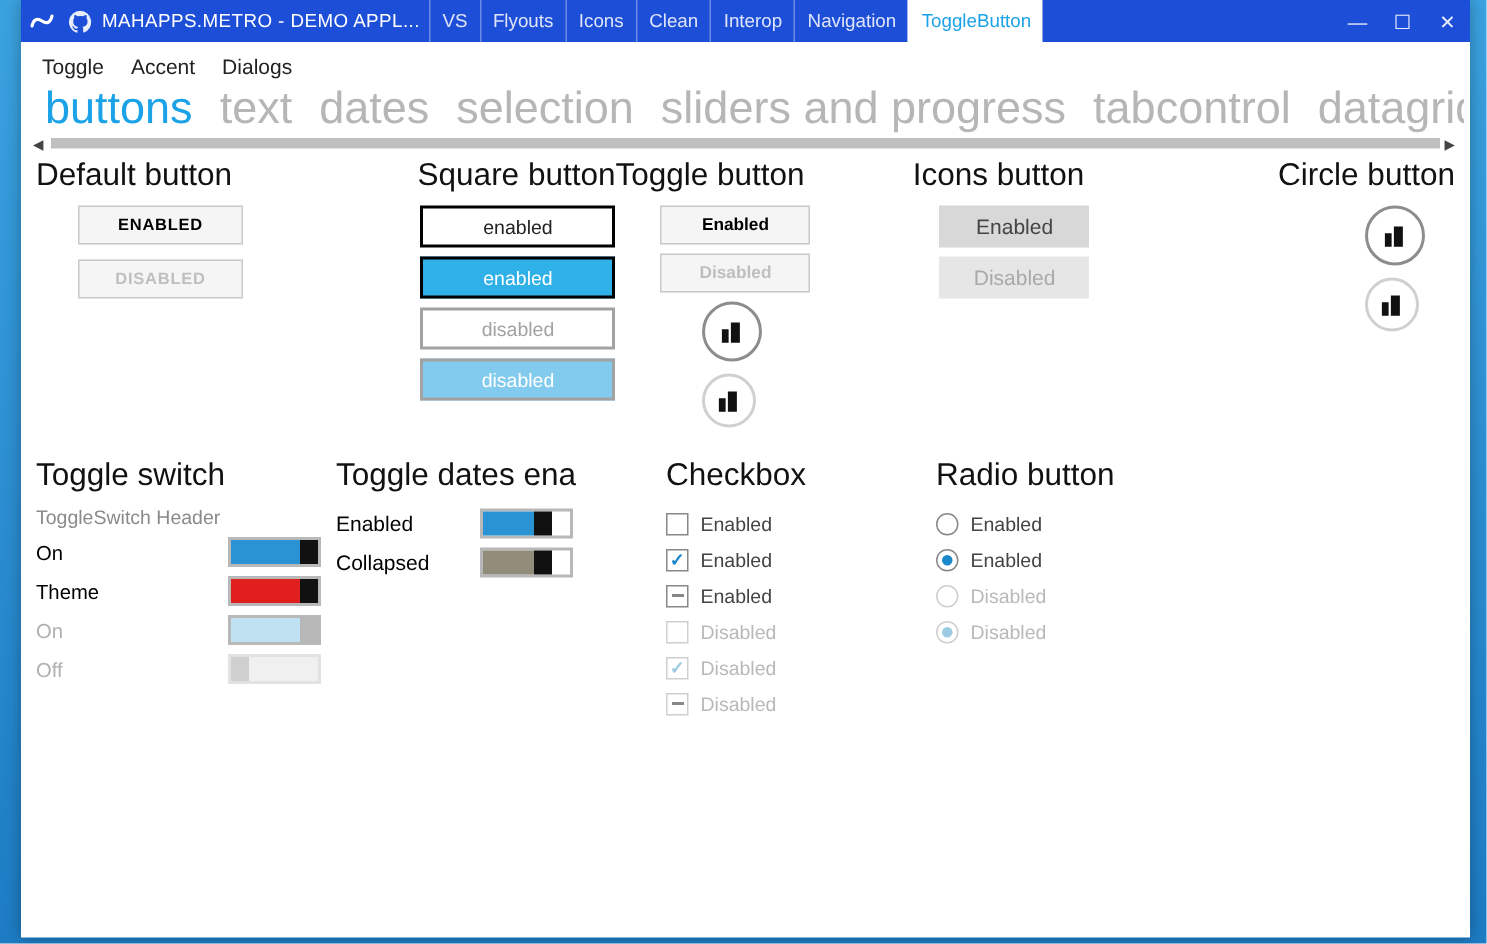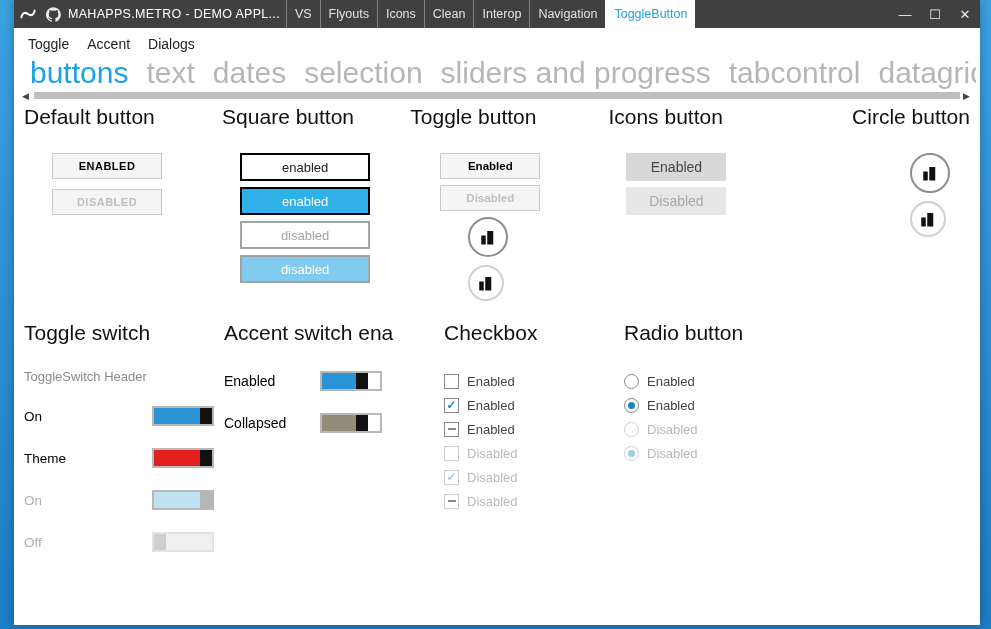--- a/index.html
+++ b/index.html
@@ -16,21 +16,21 @@
     position: absolute;
     left: 14px;
     top: 0;
     width: 966px;
     height: 625px;
     background: #fff;
     box-shadow: 0 0 10px rgba(0,0,0,.3);
   }
   .titlebar {
     height: 28px;
-    background: #404040;
+    background: #1d4ed8;
     color: #fff;
     display: flex;
     align-items: center;
     font-size: 12.5px;
     font-weight: 400;
   }
   .titlebar .logo {
     width: 28px;
     height: 28px;
     display: flex;
@@ -129,21 +129,21 @@
     flex-direction: column;
     gap: 2px;
   }
   .row {
     display: flex;
     gap: 0;
   }
   .col {
     display: flex;
     flex-direction: column;
-    gap: 18px;
+    gap: 2px;
   }
   .section-title {
     font-size: 21px;
     font-weight: 400;
     color: #111;
     margin-bottom: 6px;
     white-space: nowrap;
   }
   
   .default-btn {
@@ -197,21 +197,21 @@
     display: flex; align-items: center; justify-content: center;
     font-size: 14px;
     color: #444;
     cursor: pointer;
     margin-bottom: 6px;
   }
   .flat-btn.disabled { background: #e6e6e6; color: #a9a9a9; cursor: default; }
   
   
   .row1 .c1 { width: 200px; padding-left: 0; }
-  .row1 .c2 { width: 190px; }
+  .row1 .c2 { width: 190px; align-items: flex-end; }
   .row1 .c3 { width: 200px; }
   .row1 .c4 { width: 195px; }
   .row1 .c5 { width: 170px; align-items: flex-end; }
 
   .row2 { margin-top: 10px; }
   .row2 .c1 { width: 200px; }
   .row2 .c2 { width: 220px; }
   .row2 .c3 { width: 180px; }
   .row2 .c4 { width: 210px; }
 
@@ -432,21 +432,21 @@
         </div>
         <div class="switch-row">
           <span class="lbl gray">Off</span>
           <div class="switch off-gray">
               <div class="thumb"></div>
             </div>
         </div>
       </div>
 
       <div class="col c2" style="overflow:hidden;">
-        <div class="section-title">Accent switch ena</div>
+        <div class="section-title">Toggle dates ena</div>
         <div class="switch2-row">
           <span class="lbl">Enabled</span>
           <div class="switch2 blue">
               <div class="fill"></div>
               <div class="thumb"></div>
             </div>
         </div>
         <div class="switch2-row">
           <span class="lbl">Collapsed</span>
           <div class="switch2 brown">

